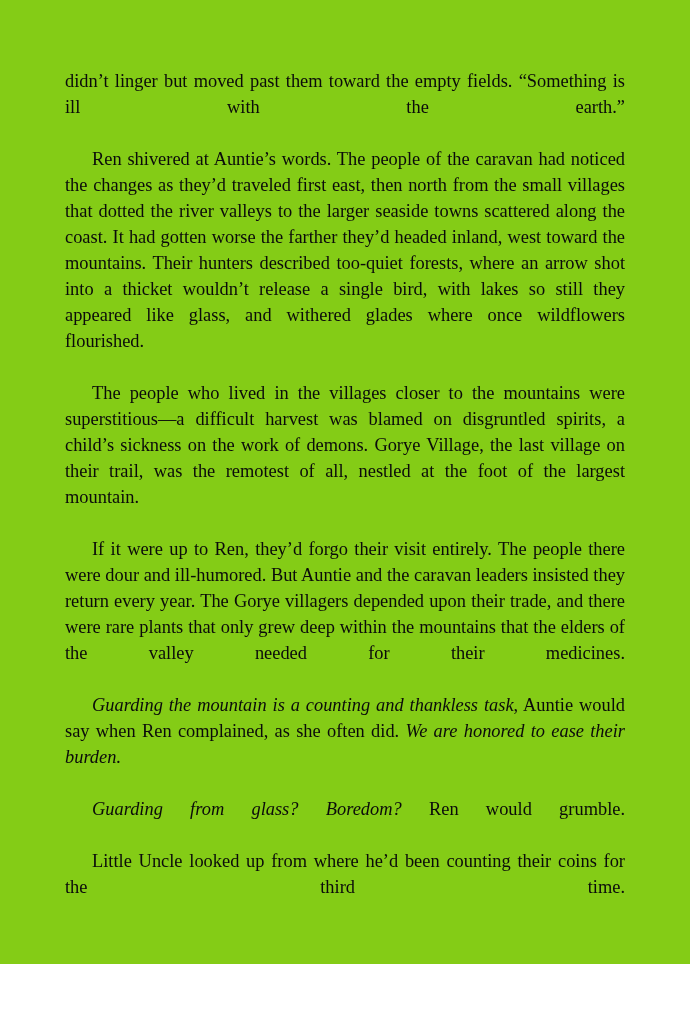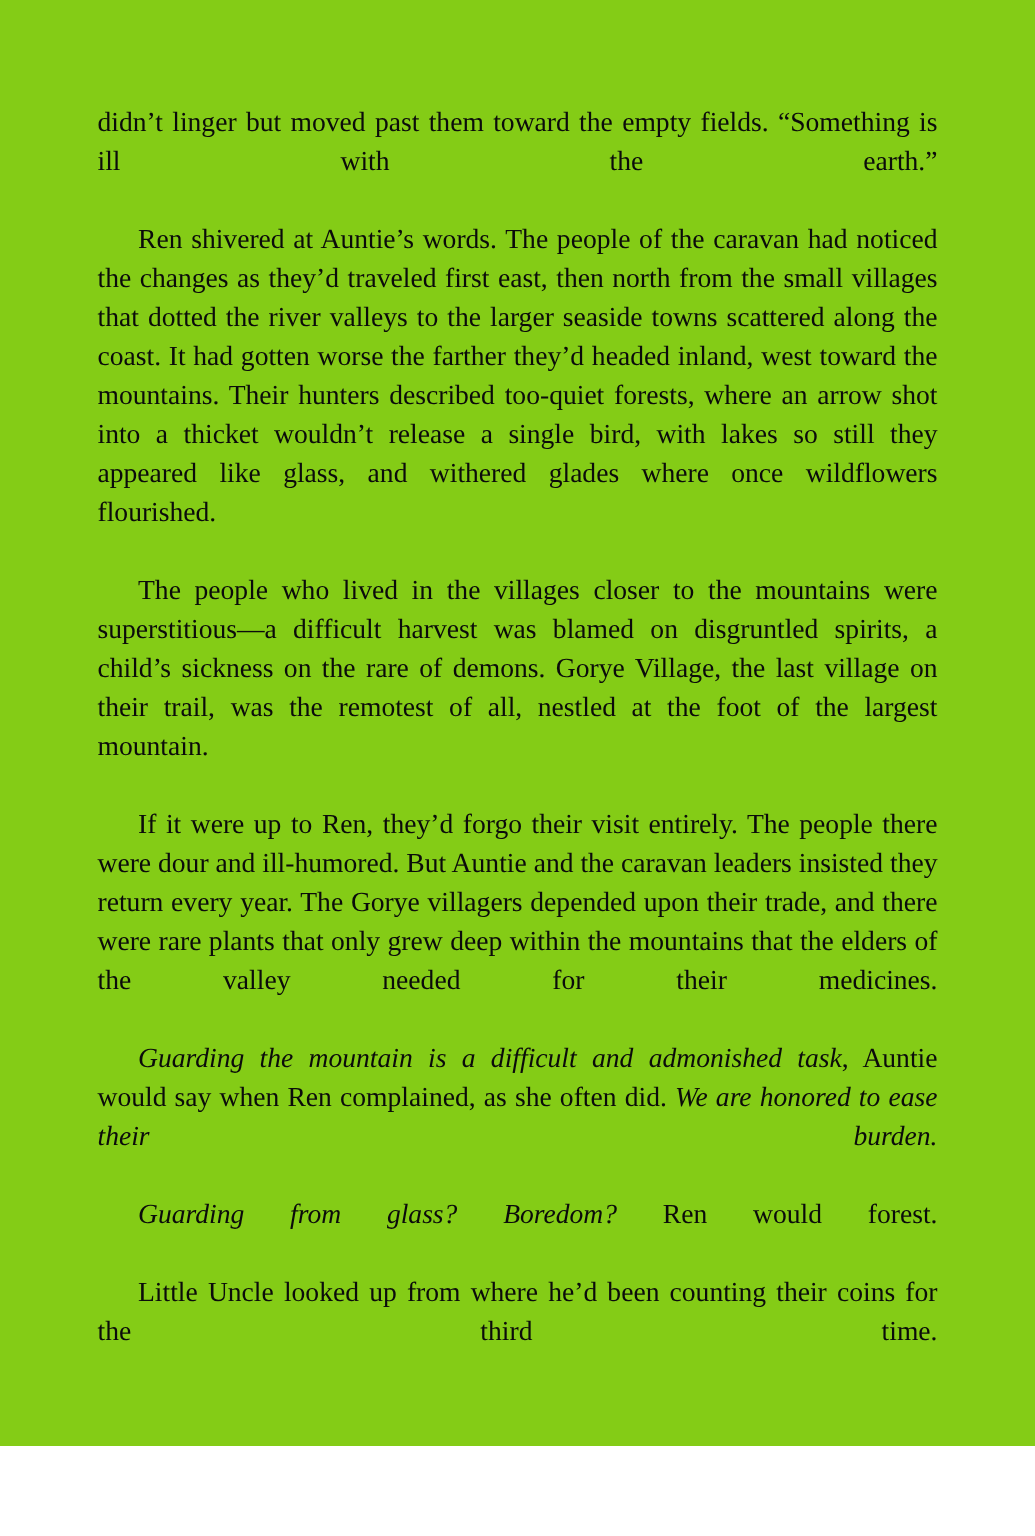--- a/index.html
+++ b/index.html
@@ -55,19 +55,19 @@
     font-style: italic;
   }
 </style>
 </head>
 <body style="background: rgb(255, 255, 255);">
 
 <div id="page" style="background: #84cc16; width: 690px; height: 964px; padding-left: 48px;">
   <div id="text-block" style="color: rgb(11, 11, 11);">
       <p class="para no-indent"><span>didn’t linger but moved past them toward the empty fields. “Something is ill with the earth.”</span></p>
       <p class="para"><span>Ren shivered at Auntie’s words. The people of the caravan had noticed the changes as they’d traveled first east, then north from the small villages that dotted the river valleys to the larger seaside towns scattered along the coast. It had gotten worse the farther they’d headed inland, west toward the mountains. Their hunters described too-quiet forests, where an arrow shot into a thicket wouldn’t release a single bird, with lakes so still they appeared like glass, and withered glades where once wildflowers flourished.</span></p>
-      <p class="para"><span>The people who lived in the villages closer to the mountains were superstitious—a difficult harvest was blamed on disgruntled spirits, a child’s sickness on the rare of demons. Gorye Village, the last village on their trail, was the remotest of all, nestled at the foot of the largest mountain.</span></p>
+      <p class="para"><span>The people who lived in the villages closer to the mountains were superstitious—a difficult harvest was blamed on disgruntled spirits, a child’s sickness on the work of demons. Gorye Village, the last village on their trail, was the remotest of all, nestled at the foot of the largest mountain.</span></p>
       <p class="para"><span>If it were up to Ren, they’d forgo their visit entirely. The people there were dour and ill-humored. But Auntie and the caravan leaders insisted they return every year. The Gorye villagers depended upon their trade, and there were rare plants that only grew deep within the mountains that the elders of the valley needed for their medicines.</span></p>
-      <p class="para"><em>Guarding the mountain is a difficult and admonished task</em><span>, Auntie would say when Ren complained, as she often did. </span><em>We are honored to ease their burden.</em></p>
-      <p class="para"><em>Guarding from glass? Boredom?</em><span> Ren would forest.</span></p>
+      <p class="para"><em>Guarding the mountain is a counting and thankless task</em><span>, Auntie would say when Ren complained, as she often did. </span><em>We are honored to ease their burden.</em></p>
+      <p class="para"><em>Guarding from glass? Boredom?</em><span> Ren would grumble.</span></p>
       <p class="para"><span>Little Uncle looked up from where he’d been counting their coins for the third time.</span></p>
     </div>
 </div>
 
 </body></html>

